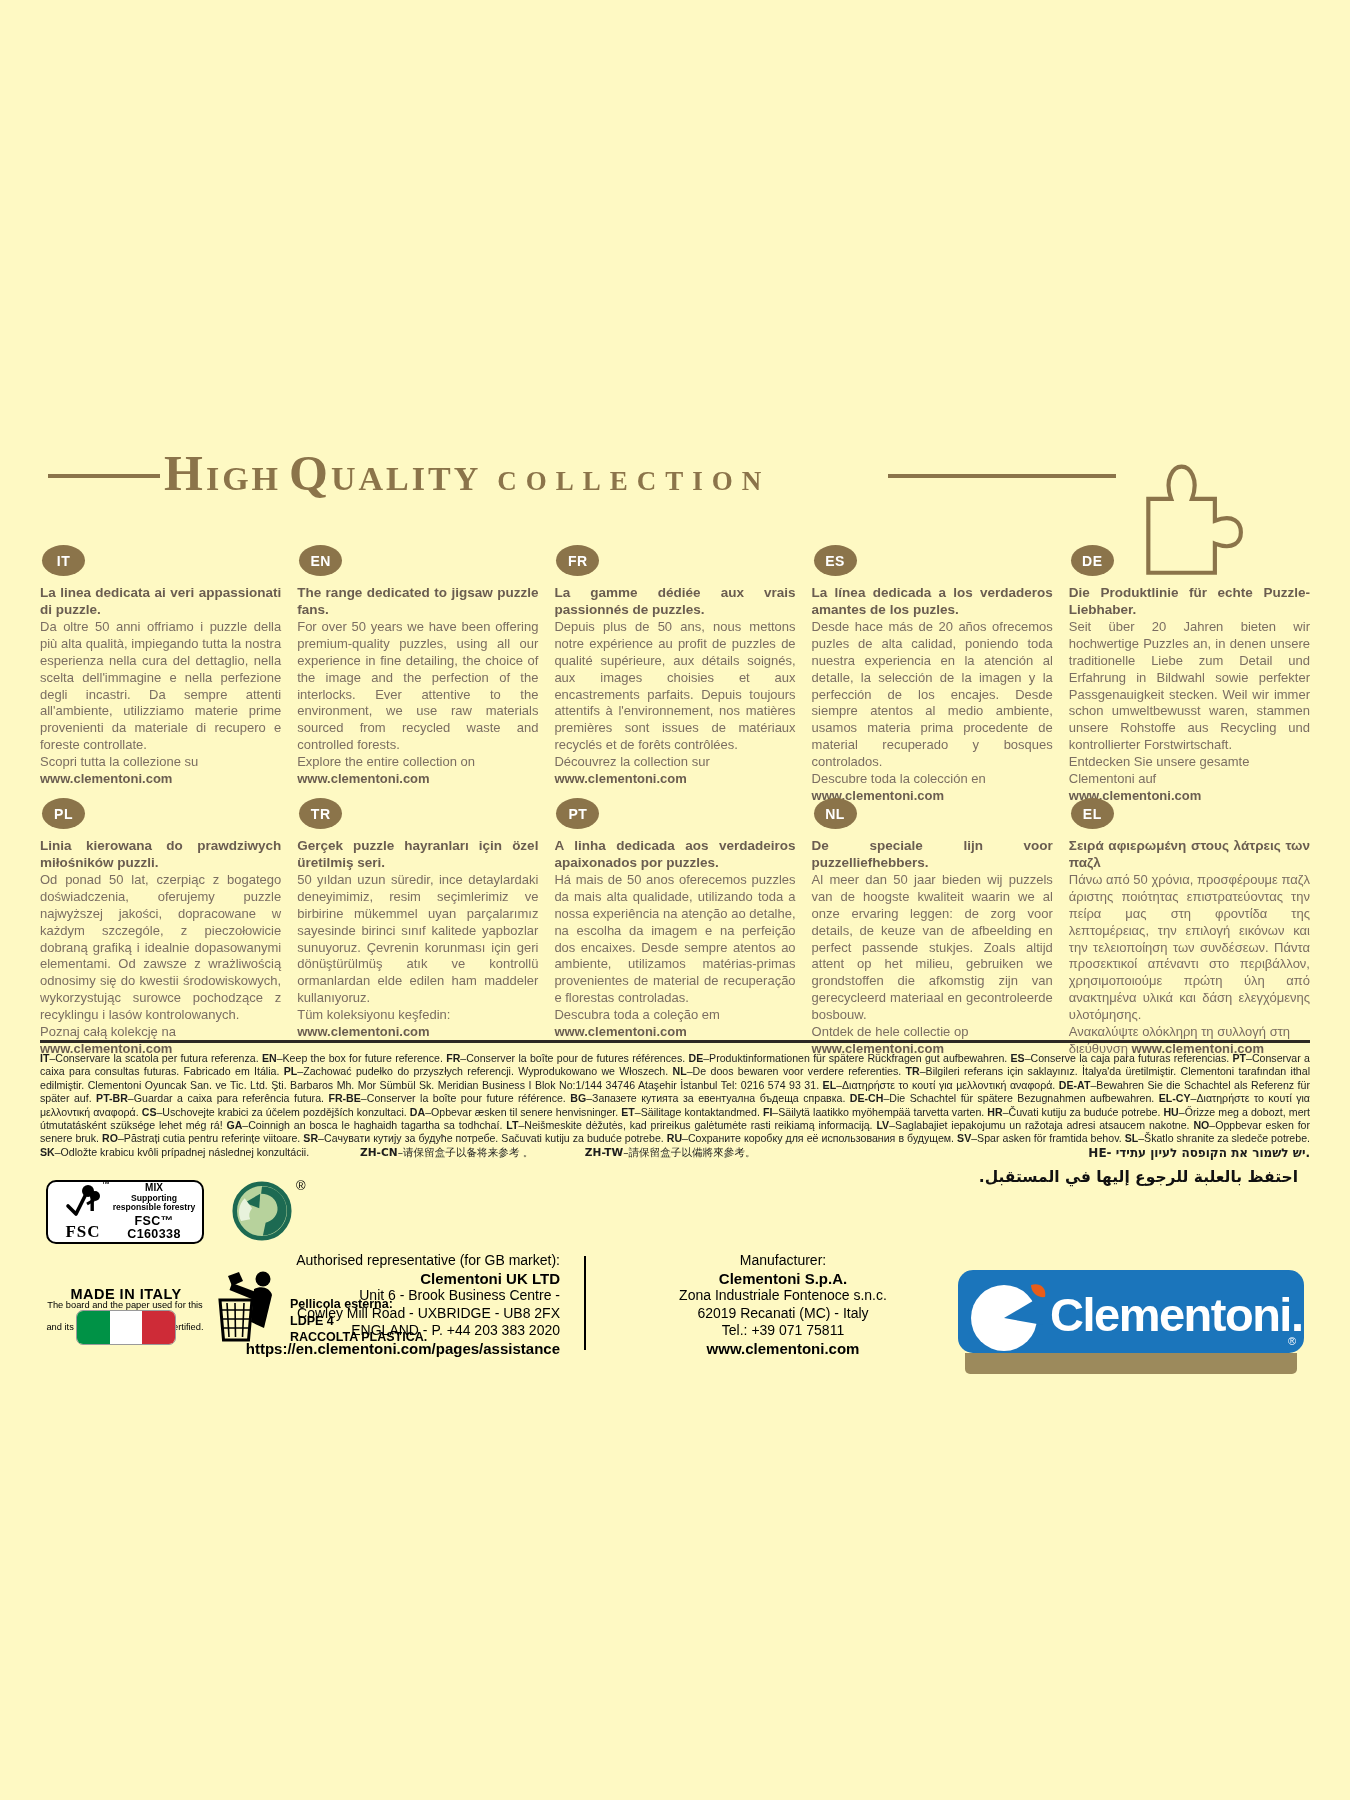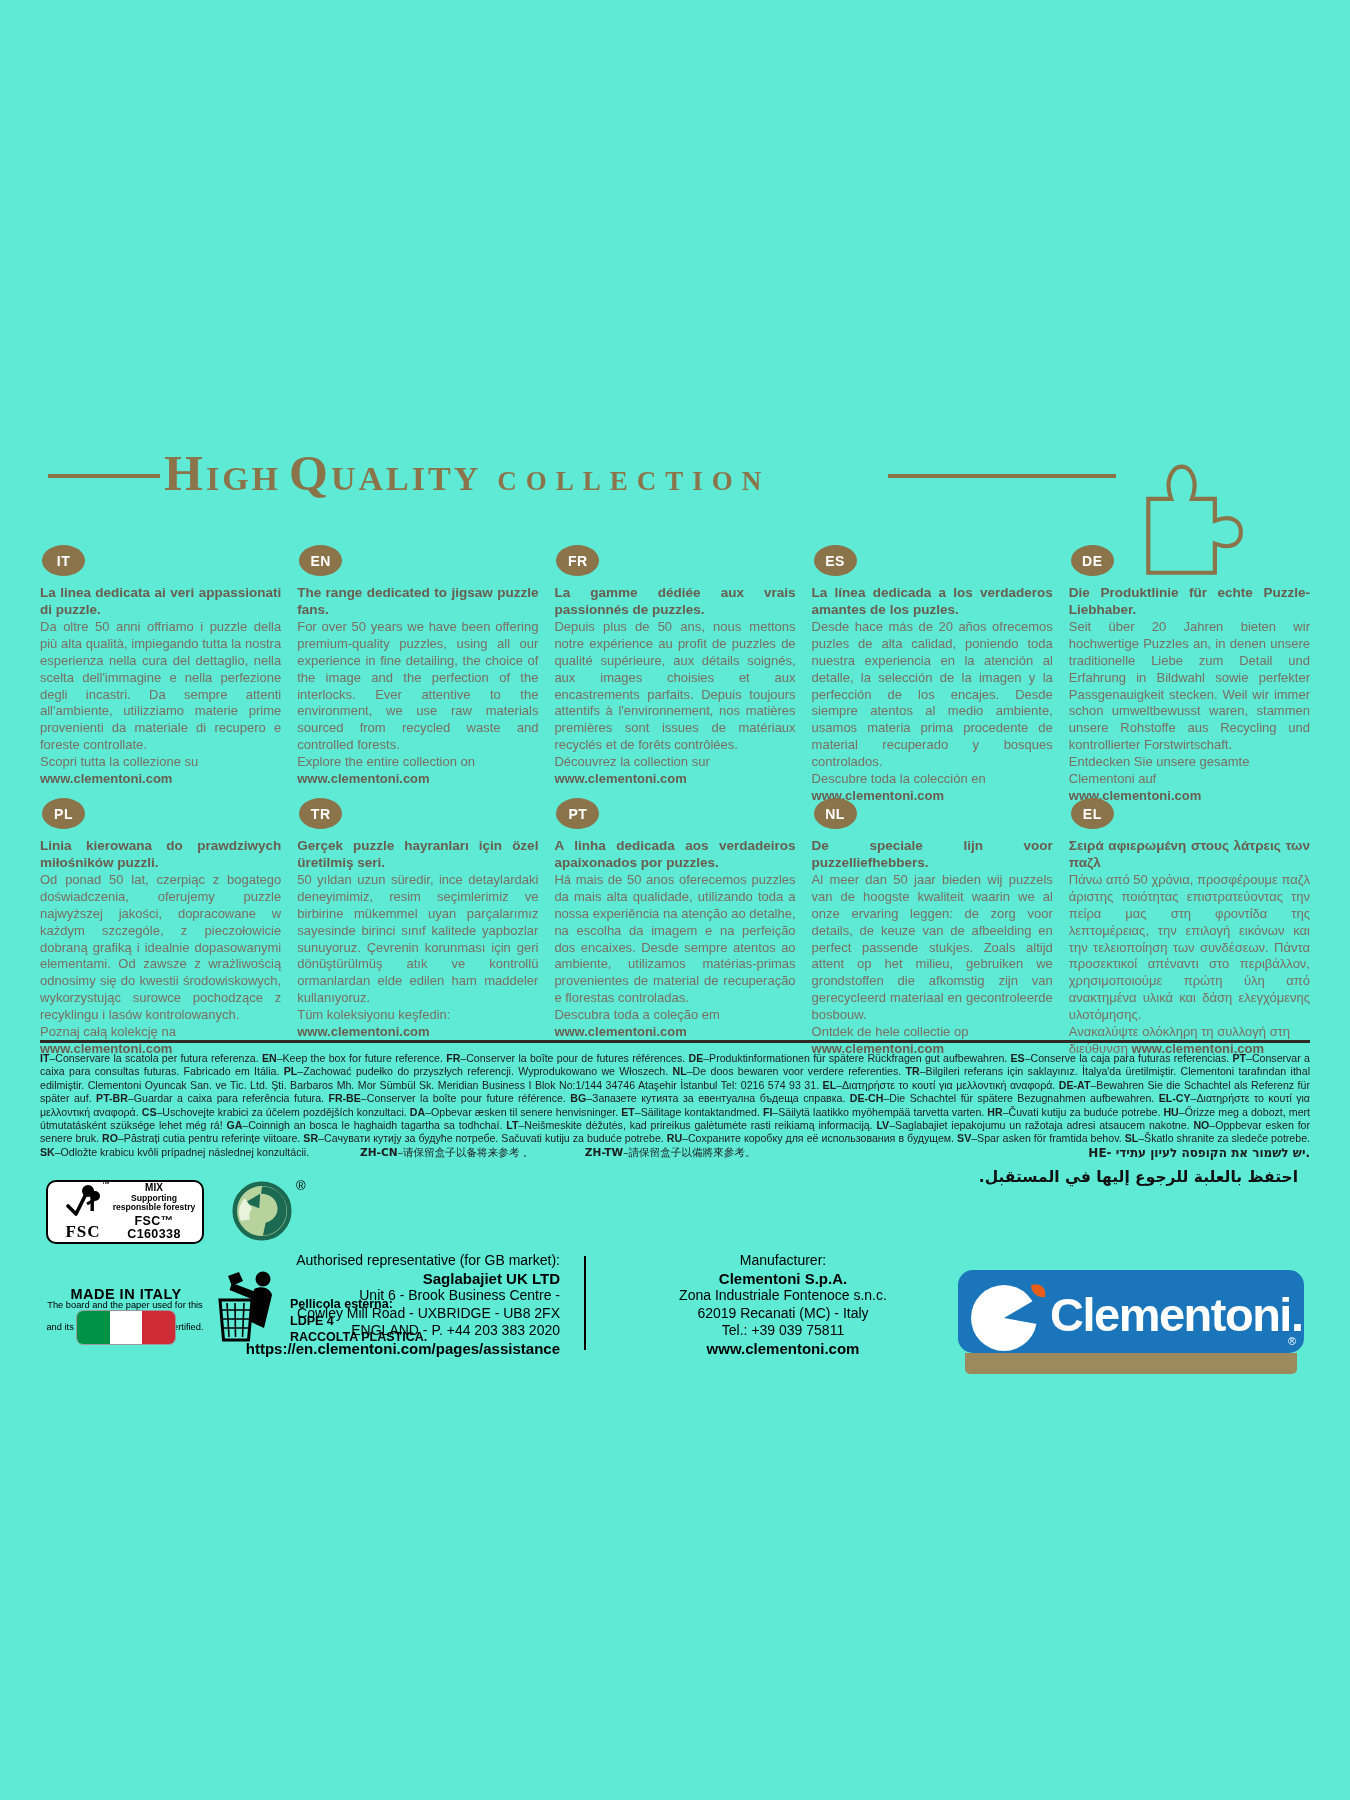--- a/index.html
+++ b/index.html
@@ -1,17 +1,17 @@
 <!DOCTYPE html>
 <html><head>
 <meta charset="utf-8">
 <style>
   html,body { margin:0; padding:0; background:#ffffff; }
   .page {
-    position:relative; width:1350px; height:1800px; background:#5eead4;
+    position:relative; width:1350px; height:1800px; background:#fef9c3;
     font-family:"Liberation Sans",sans-serif; overflow:hidden; margin:0 auto;
   }
   
   .hdr-dash { position:absolute; left:48px; top:474px; width:112px; height:4px; background:#8b744a; }
   .hdr-line { position:absolute; left:888px; top:474px; width:228px; height:4px; background:#8b744a; }
   .hdr-title { position:absolute; left:164px; top:444px; color:#8b744a; white-space:nowrap; }
   .tw { display:inline-block; font-family:"Liberation Serif",serif; font-weight:bold;
         text-transform:uppercase; font-size:34px; letter-spacing:3px; }
   .tw::first-letter { font-size:50px; }
   .tw + .tw { margin-left:8px; }
@@ -239,35 +239,35 @@
     </svg>
   </div>
   <div class="film">
     <div>Pellicola esterna:</div>
     <div>LDPE 4</div>
     <div>RACCOLTA PLASTICA.</div>
   </div>
 
   <div class="repblock">
     <div>Authorised representative (for GB market):</div>
-    <div class="bold">Saglabajiet UK LTD</div>
+    <div class="bold">Clementoni UK LTD</div>
     <div>Unit 6 - Brook Business Centre -</div>
     <div>Cowley Mill Road - UXBRIDGE - UB8 2FX</div>
     <div>ENGLAND - P. +44 203 383 2020</div>
     <div class="bold">https://en.clementoni.com/pages/assistance</div>
   </div>
 
   <div class="vdivider"></div>
 
   <div class="manublock">
     <div>Manufacturer:</div>
     <div class="bold">Clementoni S.p.A.</div>
     <div>Zona Industriale Fontenoce s.n.c.</div>
     <div>62019 Recanati (MC) - Italy</div>
-    <div>Tel.: +39 039 75811</div>
+    <div>Tel.: +39 071 75811</div>
     <div class="bold">www.clementoni.com</div>
   </div>
 
   <div class="logo">
     <div class="logo-box" id="logo-box" style="background: rgb(27, 117, 187);">
       <div class="logo-ball">
         <svg width="78" height="68" viewBox="0 0 78 68">
           <circle cx="33" cy="35" r="33" fill="#ffffff"></circle>
           <path id="logo-wedge" d="M33 35 L72 12 L72 42 Z" fill="#1b75bb"></path>
           <path id="logo-comma" d="M60 2 C69 -1 76 5 74 14 C67 15 60 10 60 2 Z" fill="#e85d1a"></path>

